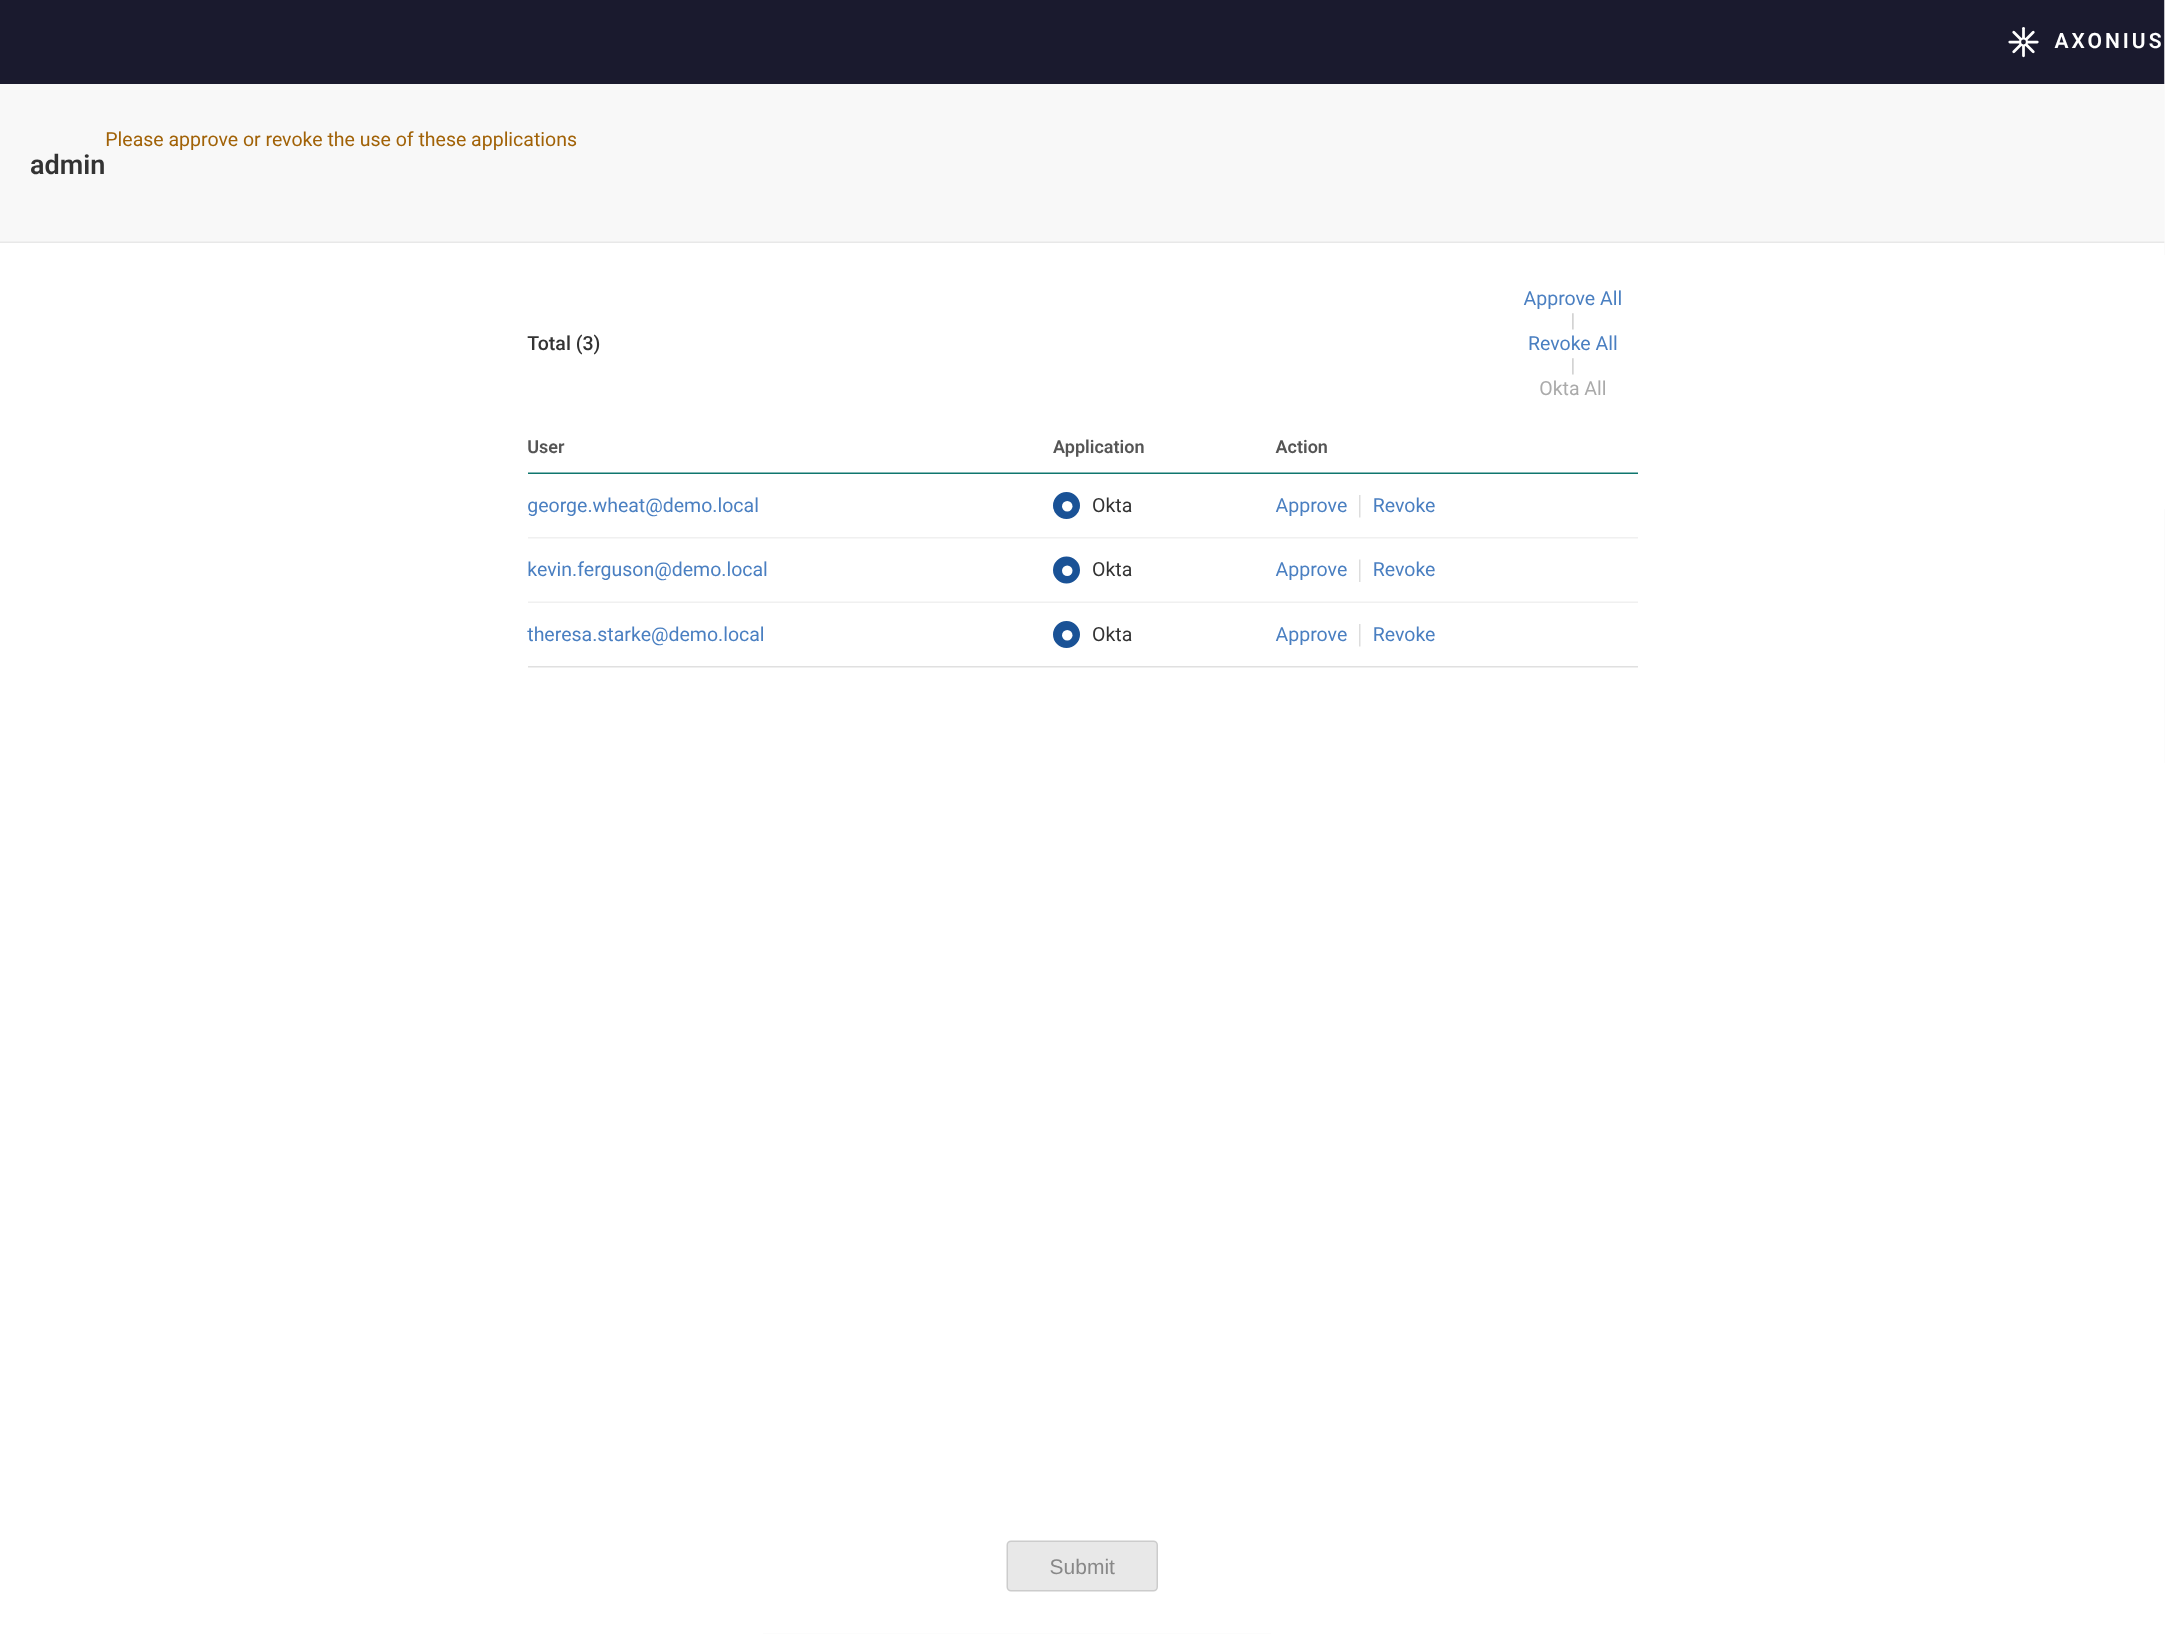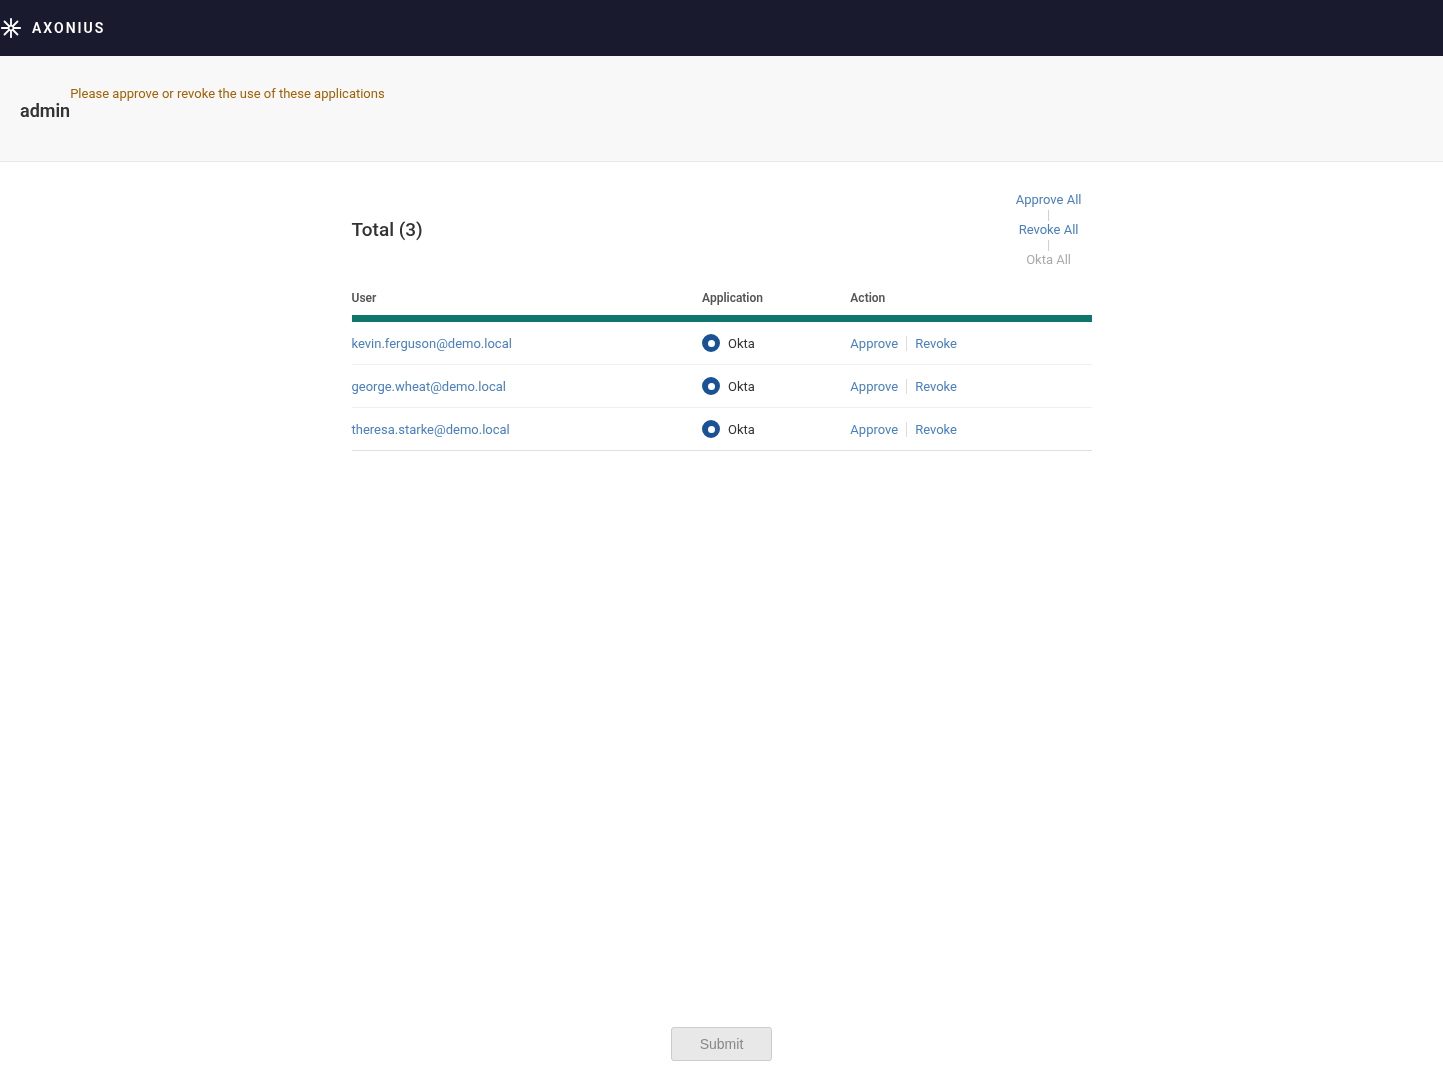--- a/index.html
+++ b/index.html
@@ -15,21 +15,21 @@
       display: flex;
       flex-direction: column;
     }
 
     
     .top-navbar {
       background: #1a1a2e;
       height: 56px;
       display: flex;
       align-items: center;
-      justify-content: flex-start;
+      justify-content: flex-end;
       flex-shrink: 0;
     }
 
     .logo-container {
       display: flex;
       align-items: center;
       gap: 10px;
     }
 
     .logo-text {
@@ -119,21 +119,21 @@
     }
 
     .table-header-row {
       display: flex;
       align-items: center;
       justify-content: space-between;
       margin-bottom: 16px;
     }
 
     .table-total {
-      font-size: 19px;
+      font-size: 13px;
       color: #333;
       font-weight: 500;
     }
 
     .table-actions {
       display: flex;
       align-items: center;
       gap: 0;
       flex-direction: column;
     }
@@ -158,21 +158,21 @@
       font-size: 13px;
     }
 
     
     .data-table {
       width: 100%;
       border-collapse: collapse;
     }
 
     .data-table thead tr {
-      border-bottom: 7px solid #0f766e;
+      border-bottom: 1px solid #0f766e;
     }
 
     .data-table th {
       text-align: left;
       font-size: 12px;
       color: #555;
       font-weight: 600;
       padding: 8px 12px 10px 0;
     }
 
@@ -306,38 +306,38 @@
       <thead>
         <tr>
           <th>User</th>
           <th>Application</th>
           <th>Action</th>
         </tr>
       </thead>
       <tbody id="table-body">
 
       <tr>
-      <td class="user-cell">kevin.ferguson@demo.local</td>
+      <td class="user-cell">george.wheat@demo.local</td>
       <td>
         <div class="app-cell">
           <div class="okta-icon">
             <div class="okta-icon-inner"></div>
           </div>
           <span>Okta</span>
         </div>
       </td>
       <td>
         <div class="action-cell">
           <a class="row-action-link">Approve</a>
           <a class="row-action-link">Revoke</a>
         </div>
       </td>
     </tr>
           <tr>
-      <td class="user-cell">george.wheat@demo.local</td>
+      <td class="user-cell">kevin.ferguson@demo.local</td>
       <td>
         <div class="app-cell">
           <div class="okta-icon">
             <div class="okta-icon-inner"></div>
           </div>
           <span>Okta</span>
         </div>
       </td>
       <td>
         <div class="action-cell">

